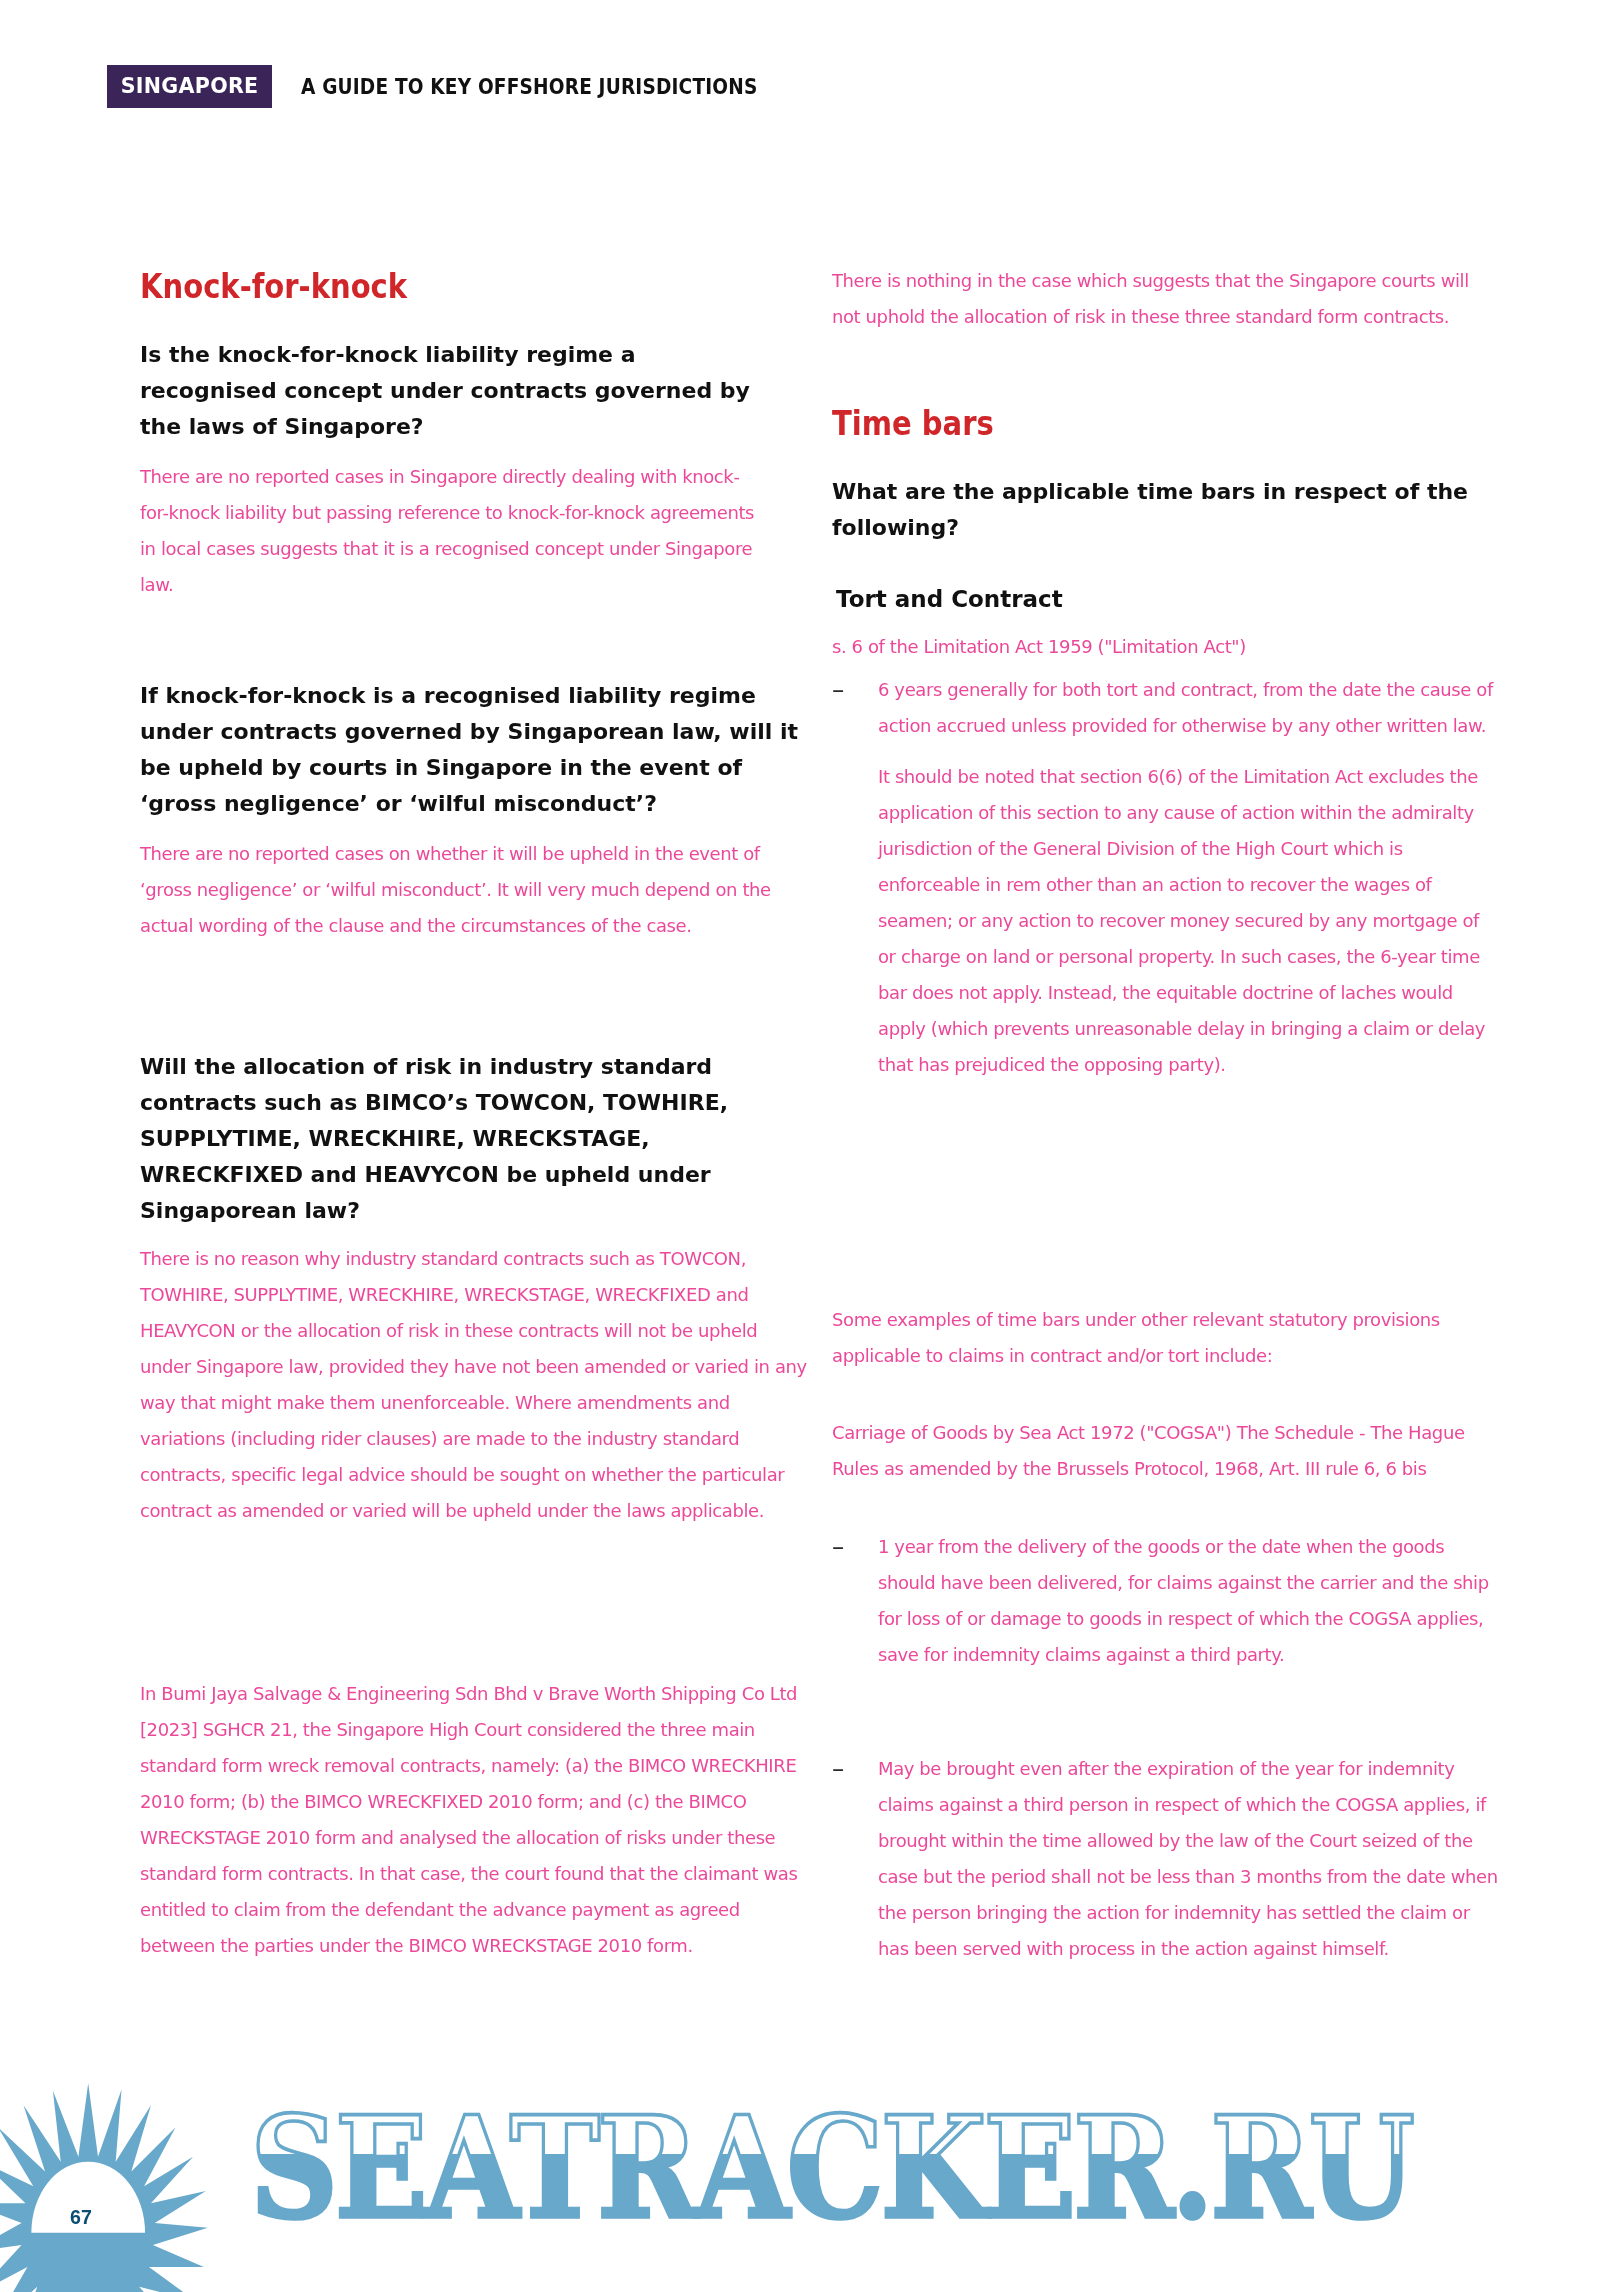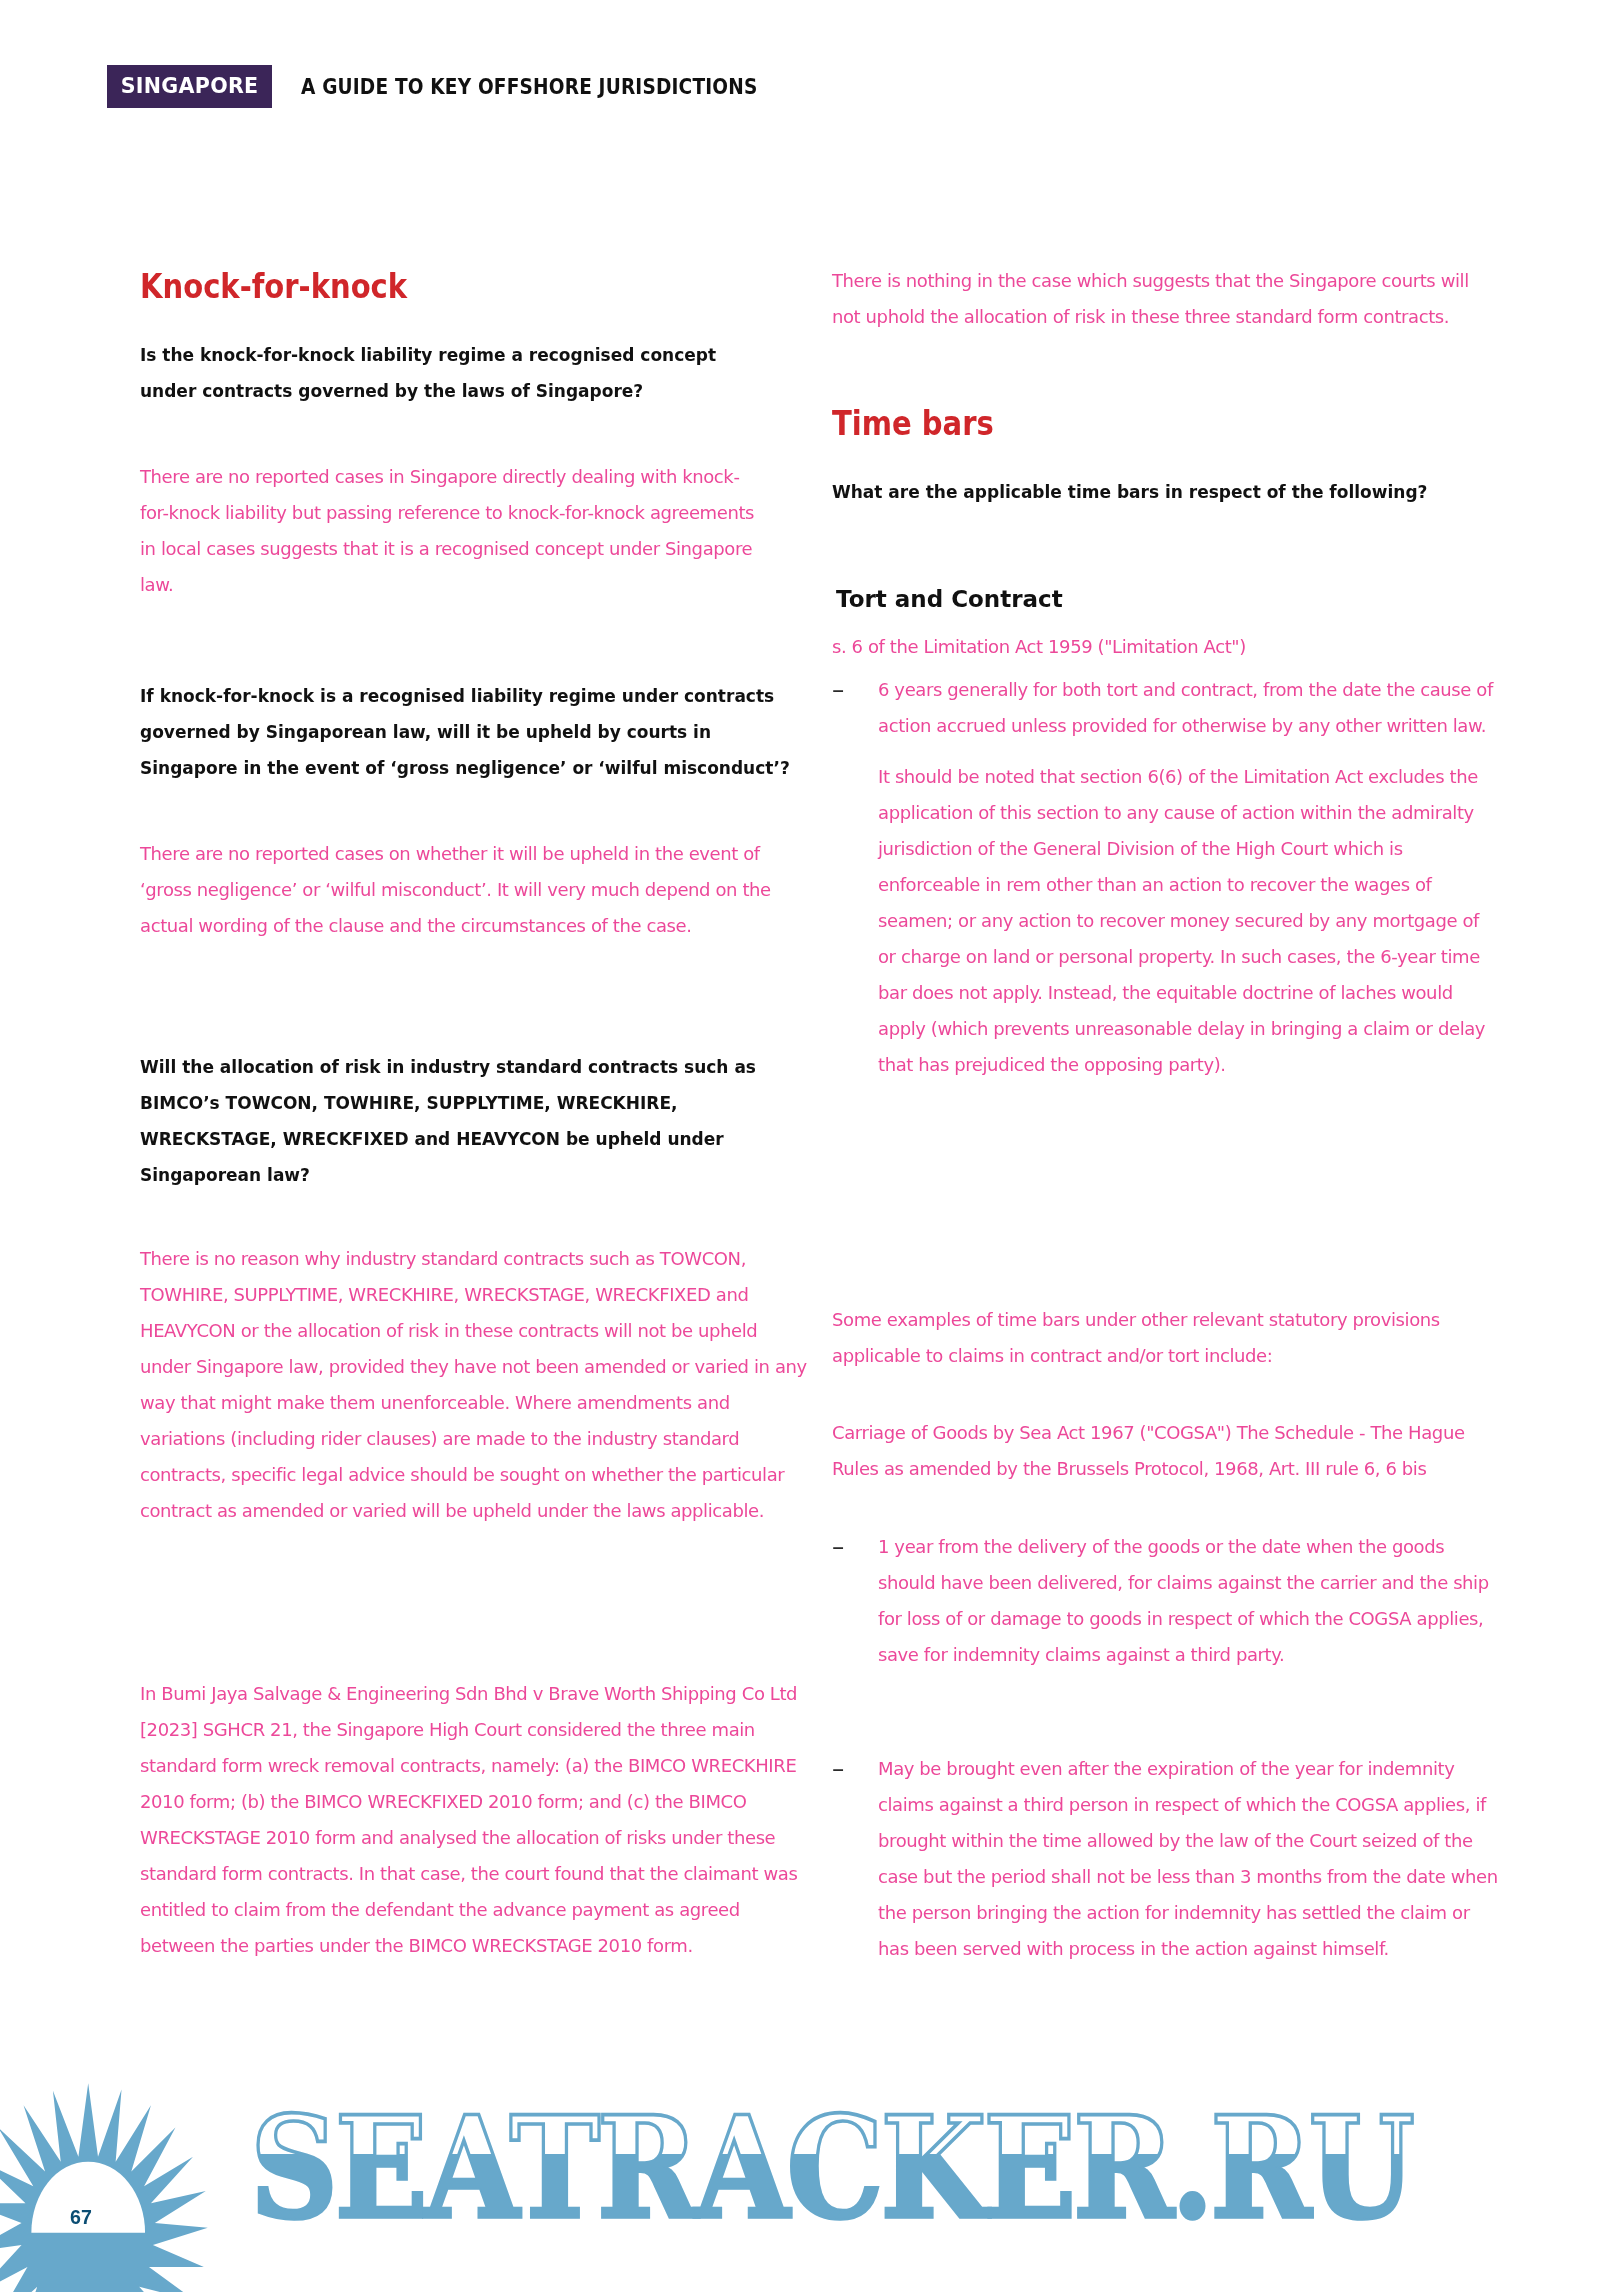--- a/index.html
+++ b/index.html
@@ -4,21 +4,21 @@
 <style>
   html, body { margin: 0; padding: 0; background: #ffffff; }
   body { width: 1621px; height: 2293px; position: relative; overflow: hidden; font-family: "Liberation Sans", sans-serif; color: #111; }
   .header { position: absolute; top: 65px; left: 71px; height: 43px; display: flex; align-items: center; padding-left: 36px; }
   .badge { background: #3b2558; color: #fff; font-family: "DejaVu Sans", sans-serif; font-weight: bold; font-size: 20.6px; height: 43px; line-height: 43px; padding: 0 13.7px; letter-spacing: 0.3px; }
   .guide-title { margin-left: 29px; font-family: "DejaVu Sans", sans-serif; font-weight: bold; font-size: 20.6px; color: #111; letter-spacing: 0.2px; transform: scaleX(0.9); transform-origin: left center; }
   .col { position: absolute; top: 0; }
   .col-left { left: 140px; width: 667px; }
   .col-right { left: 832px; width: 667px; }
   .sec-title { color: #d0262a; font-family: "DejaVu Sans", sans-serif; font-weight: bold; font-size: 33px; margin: 0; transform: scaleX(0.88); transform-origin: left center; white-space: nowrap; }
-  .q { font-family: "DejaVu Sans", sans-serif; font-weight: bold; font-size: 17px; line-height: 36px; margin: 0; color: #111; }
+  .q { font-family: "DejaVu Sans", sans-serif; font-weight: bold; font-size: 22px; line-height: 36px; margin: 0; color: #111; }
   .p { font-family: "DejaVu Sans", sans-serif; font-weight: normal; font-size: 18px; line-height: 36px; margin: 0; color: #ec4899; letter-spacing: -0.4px; }
   .sub { font-family: "DejaVu Sans", sans-serif; font-weight: bold; font-size: 23px; line-height: 35px; margin: 4px; }
   .dash-item { display: flex; }
   .dash { width: 46px; flex: 0 0 46px; font-family: "DejaVu Sans", sans-serif; font-size: 24.5px; line-height: 36px; color: #2a2a2a; }
   .dash-body { flex: 1; }
   .page-num { position: absolute; left: 70px; top: 2206px; font-family: Liberation Sans, sans-serif; font-weight: bold; font-size: 19.6px; color: #0b4d73; z-index: 3; }
   .watermark { position: absolute; left: 0; top: 2078px; width: 1621px; height: 196px; z-index: 2; pointer-events: none; }
   .wm-text { position: absolute; left: 250px; top: 2098px; font-family: "DejaVu Serif", serif; font-weight: bold; font-size: 147px; letter-spacing: -3.9px; line-height: 147px; color: transparent; -webkit-text-stroke: 3.9px #67a8cb; transform: scaleX(0.83) scaleY(0.95); transform-origin: left top; white-space: nowrap; z-index: 2; }
   .wm-fill { position: absolute; left: 250px; top: 2098px; font-family: "DejaVu Serif", serif; font-weight: bold; font-size: 147px; letter-spacing: -3.9px; line-height: 147px; color: #67a8cb; transform: scaleX(0.83) scaleY(0.95); transform-origin: left top; white-space: nowrap; clip-path: inset(59px 0 0 0); z-index: 2; }
 </style>
@@ -50,21 +50,21 @@
 
   <div class="dash-item" style="position:absolute; top:672px; width:667px;">
     <span class="dash">–</span>
     <div class="dash-body">
       <p class="p" style="margin-bottom:15px;">6 years generally for both tort and contract, from the date the cause of action accrued unless provided for otherwise by any other written law.</p>
       <p class="p">It should be noted that section 6(6) of the Limitation Act excludes the application of this section to any cause of action within the admiralty jurisdiction of the General Division of the High Court which is enforceable in rem other than an action to recover the wages of seamen; or any action to recover money secured by any mortgage of or charge on land or personal property. In such cases, the 6-year time bar does not apply. Instead, the equitable doctrine of laches would apply (which prevents unreasonable delay in bringing a claim or delay that has prejudiced the opposing party).</p>
     </div>
   </div>
 
   <p class="p" style="position:absolute; top:1302px; width:667px;">Some examples of time bars under other relevant statutory provisions applicable to claims in contract and/or tort include:</p>
-  <p class="p" style="position:absolute; top:1415px; width:667px;">Carriage of Goods by Sea Act 1967 ("COGSA") The Schedule - The Hague Rules as amended by the Brussels Protocol, 1968, Art. III rule 6, 6 bis</p>
+  <p class="p" style="position:absolute; top:1415px; width:667px;">Carriage of Goods by Sea Act 1972 ("COGSA") The Schedule - The Hague Rules as amended by the Brussels Protocol, 1968, Art. III rule 6, 6 bis</p>
 
   <div class="dash-item" style="position:absolute; top:1529px; width:667px;">
     <span class="dash">–</span>
     <p class="p dash-body">1 year from the delivery of the goods or the date when the goods should have been delivered, for claims against the carrier and the ship for loss of or damage to goods in respect of which the COGSA applies, save for indemnity claims against a third party.</p>
   </div>
   <div class="dash-item" style="position:absolute; top:1751px; width:667px;">
     <span class="dash">–</span>
     <p class="p dash-body">May be brought even after the expiration of the year for indemnity claims against a third person in respect of which the COGSA applies, if brought within the time allowed by the law of the Court seized of the case but the period shall not be less than 3 months from the date when the person bringing the action for indemnity has settled the claim or has been served with process in the action against himself.</p>
   </div>
 </div>

